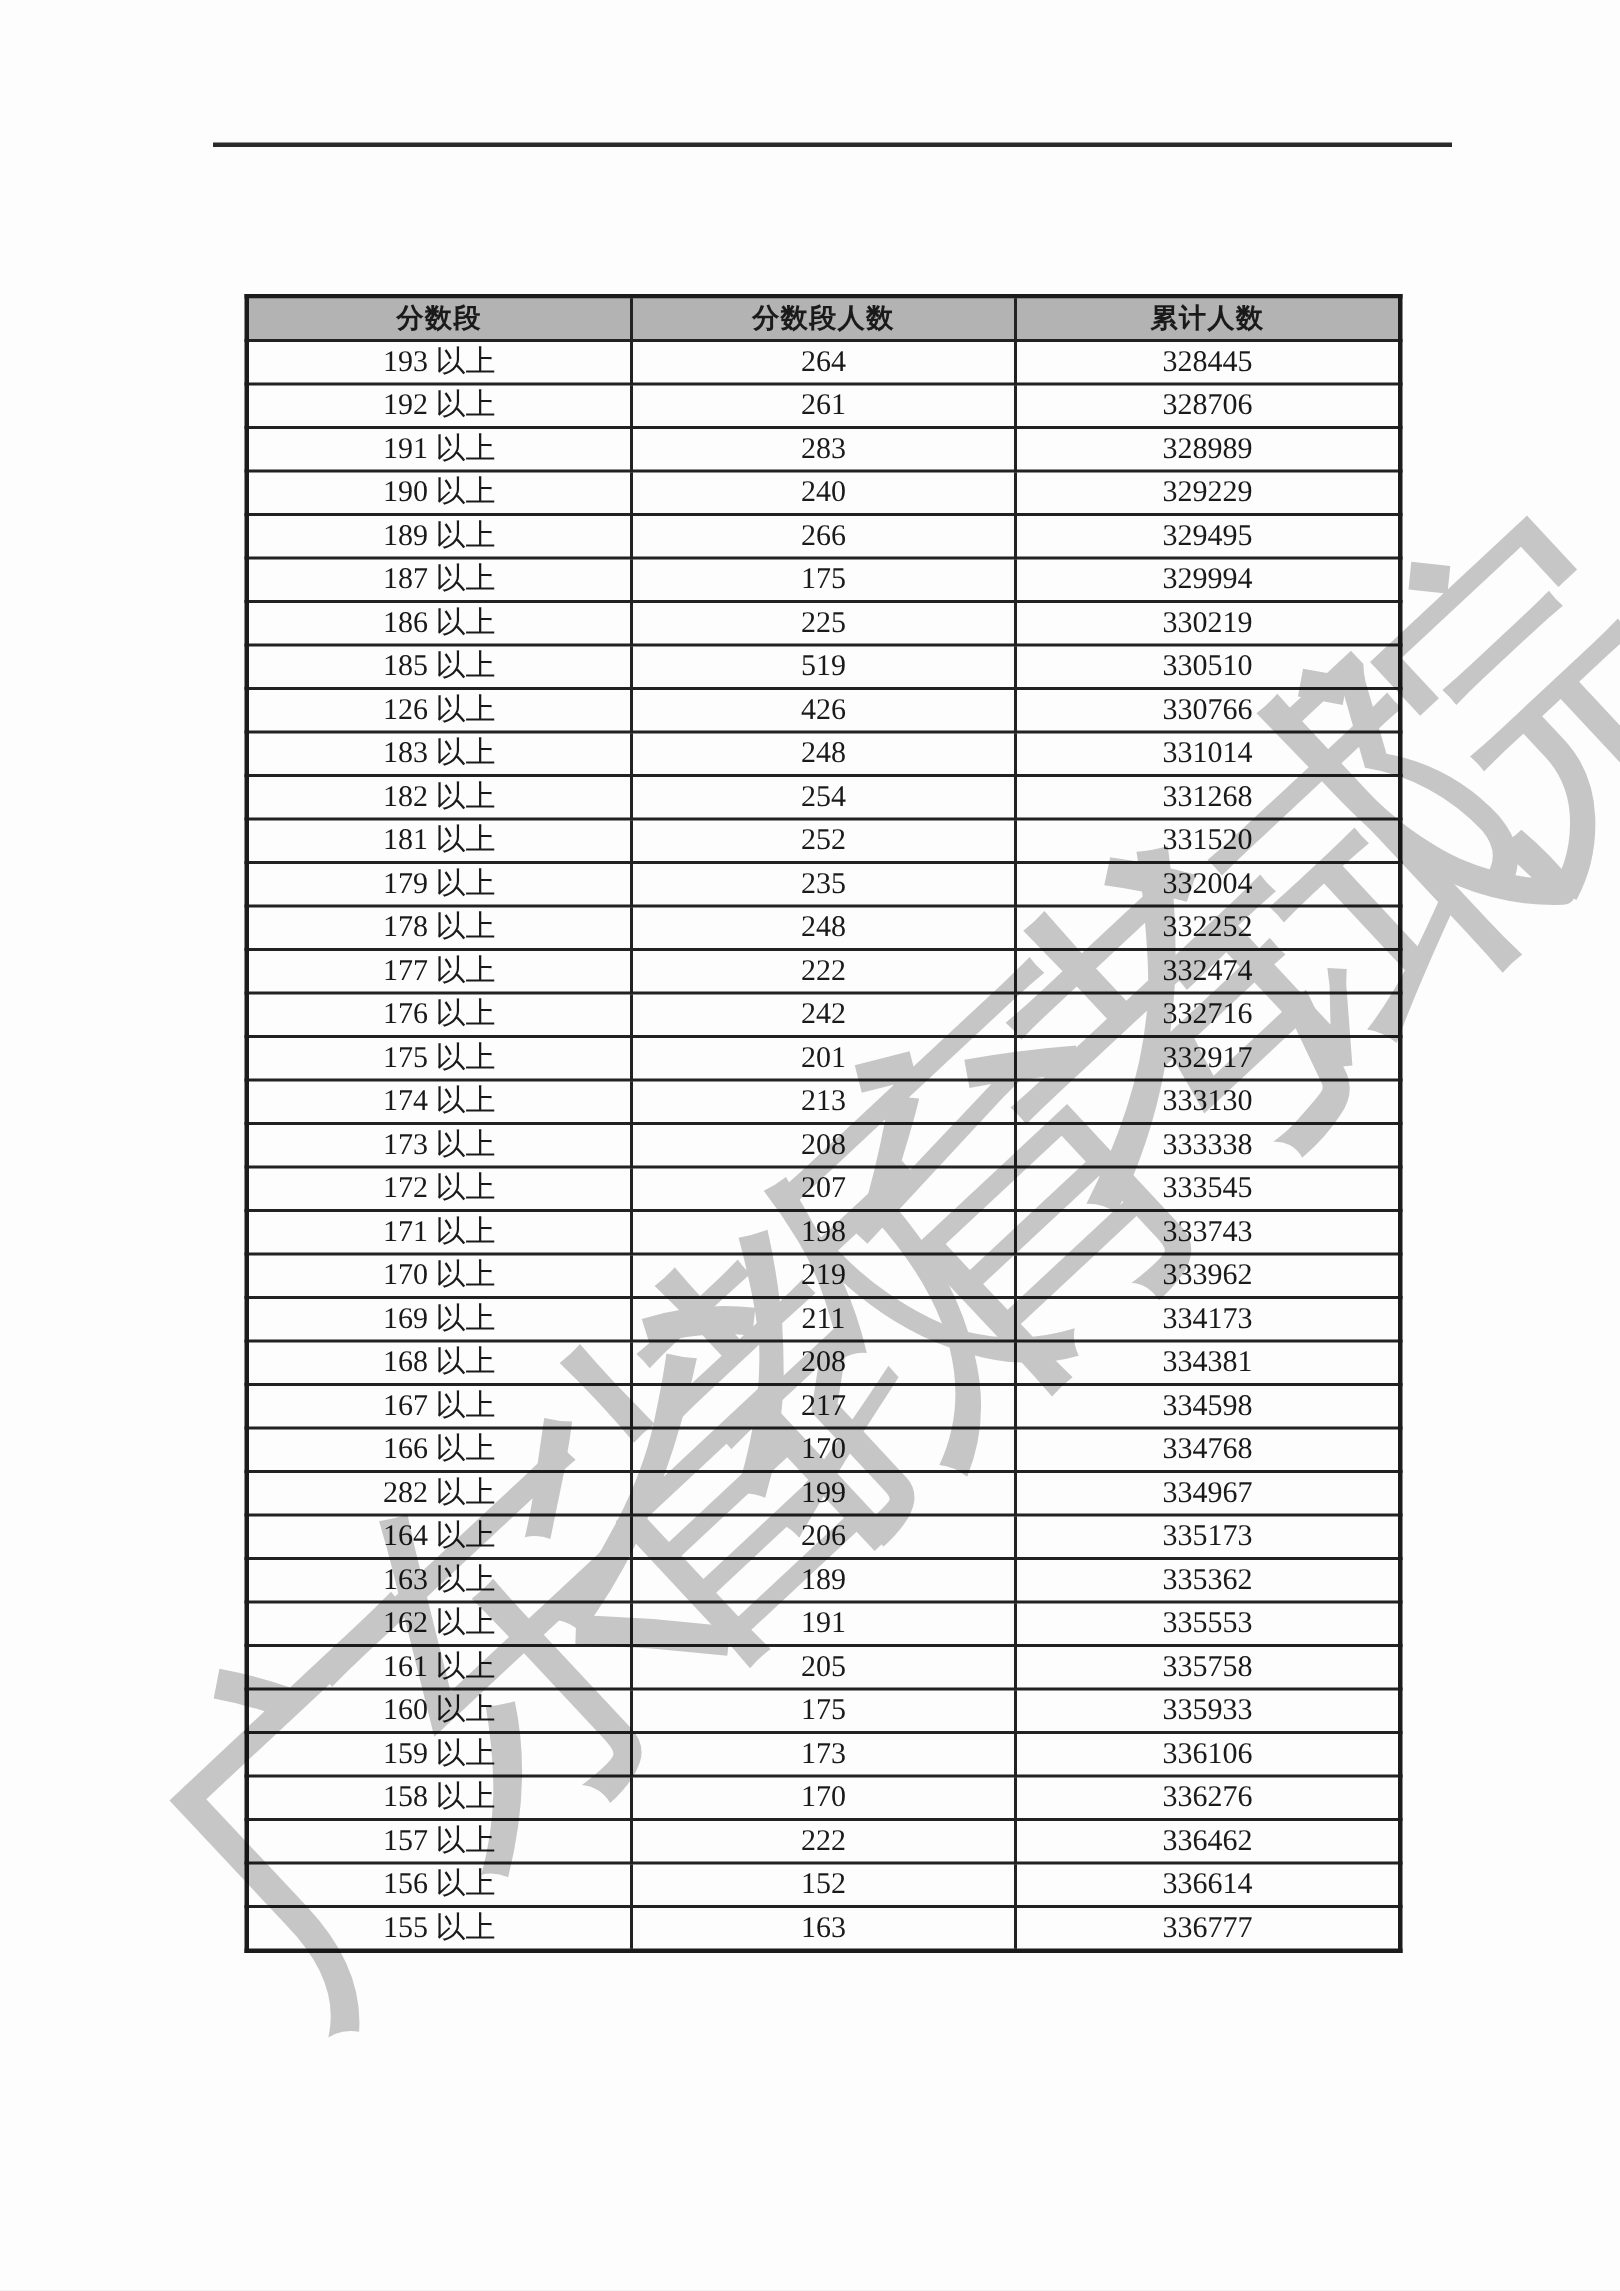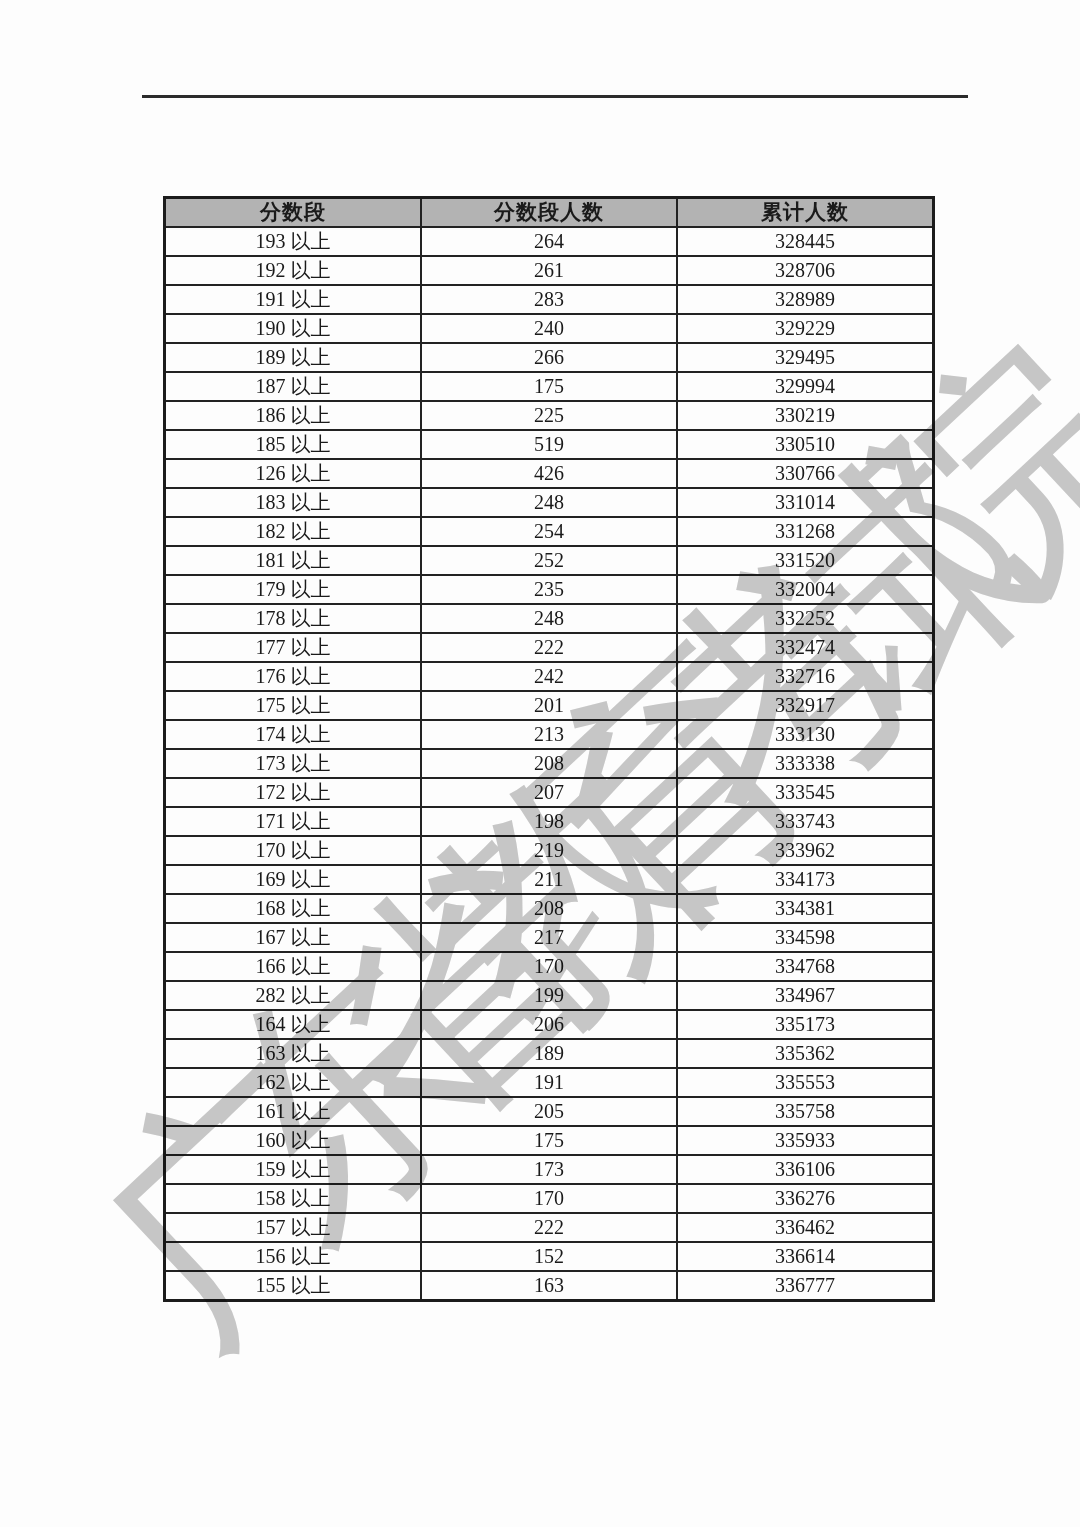--- a/index.html
+++ b/index.html
@@ -40,21 +40,21 @@
     line-height: 27px;
     padding: 0;
     text-align: center;
     vertical-align: middle;
     overflow: hidden;
     white-space: nowrap;
   }
   table.score-table th {
     background: #b3b3b3;
     font-weight: bold;
-    font-size: 21px;
+    font-size: 18px;
     letter-spacing: 1px;
   }
   table.score-table td {
     background: transparent;
     font-size: 20px;
   }
   .watermark {
     position: absolute;
     top: 845px;
     left: 620px;

